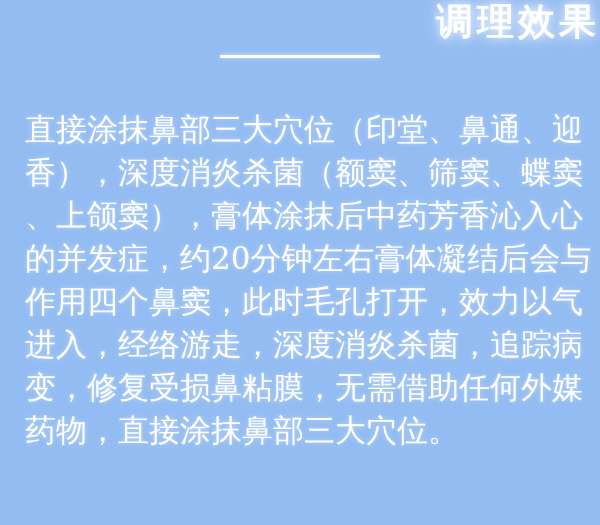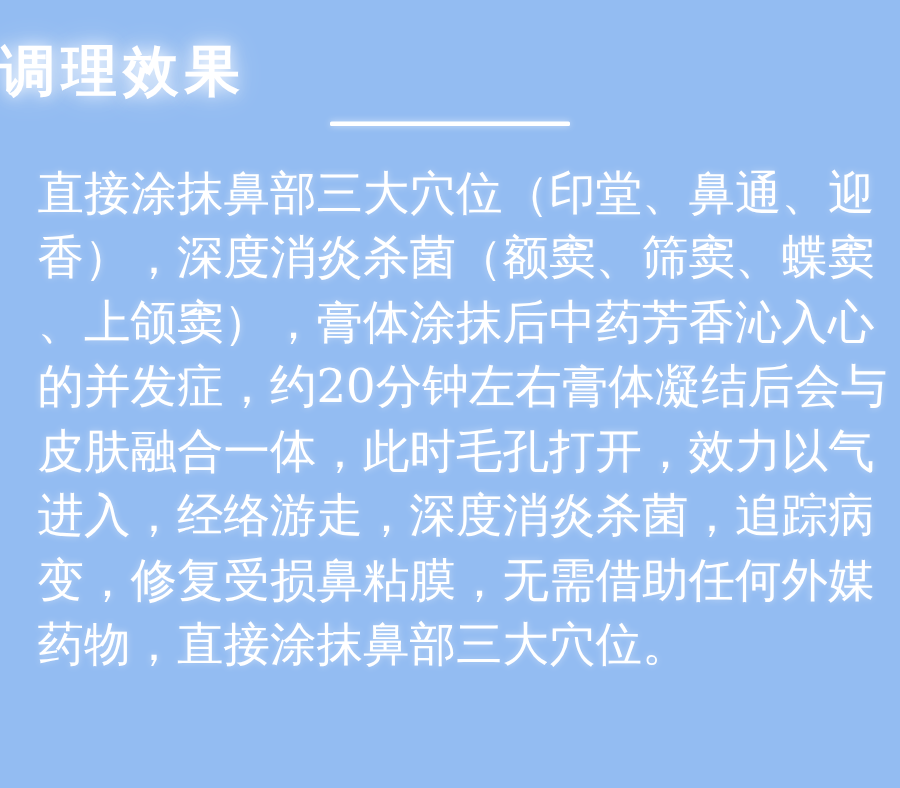--- a/index.html
+++ b/index.html
@@ -6,22 +6,21 @@
   html, body { width: 600px; height: 525px; overflow: hidden; }
   .page {
     position: relative;
     width: 600px;
     height: 525px;
     background: #93BCF2;
     font-family: "DejaVu Serif", "Liberation Serif", serif;
     color: #FFFFFF;
   }
   .header {
-    padding-top: 26px;
-    text-align: left;
+    text-align: right;
   }
   .title {
     display: inline-block;
     font-size: 37px;
     font-weight: 600;
     line-height: 42px;
     letter-spacing: 4px;
     color: #FFFFFF;
     text-shadow: 0 0 10px rgba(255,255,255,0.85), 0 0 22px rgba(255,255,255,0.45);
     white-space: nowrap;
@@ -58,19 +57,19 @@
   <div class="header">
     <div class="title">调理效果</div>
     <div class="title-underline"></div>
   </div>
 
   <div class="body-text">
     <div class="text-line">直接涂抹鼻部三大穴位（印堂、鼻通、迎</div>
     <div class="text-line">香），深度消炎杀菌（额窦、筛窦、蝶窦</div>
     <div class="text-line">、上颌窦），膏体涂抹后中药芳香沁入心</div>
     <div class="text-line">的并发症，约20分钟左右膏体凝结后会与</div>
-    <div class="text-line">皮肤融合一体，此时毛孔打开，效力以气</div>
+    <div class="text-line">作用四个鼻窦，此时毛孔打开，效力以气</div>
     <div class="text-line">进入，经络游走，深度消炎杀菌，追踪病</div>
     <div class="text-line">变，修复受损鼻粘膜，无需借助任何外媒</div>
     <div class="text-line">药物，直接涂抹鼻部三大穴位。</div>
   </div>
 
 </div>
 
 </body></html>

